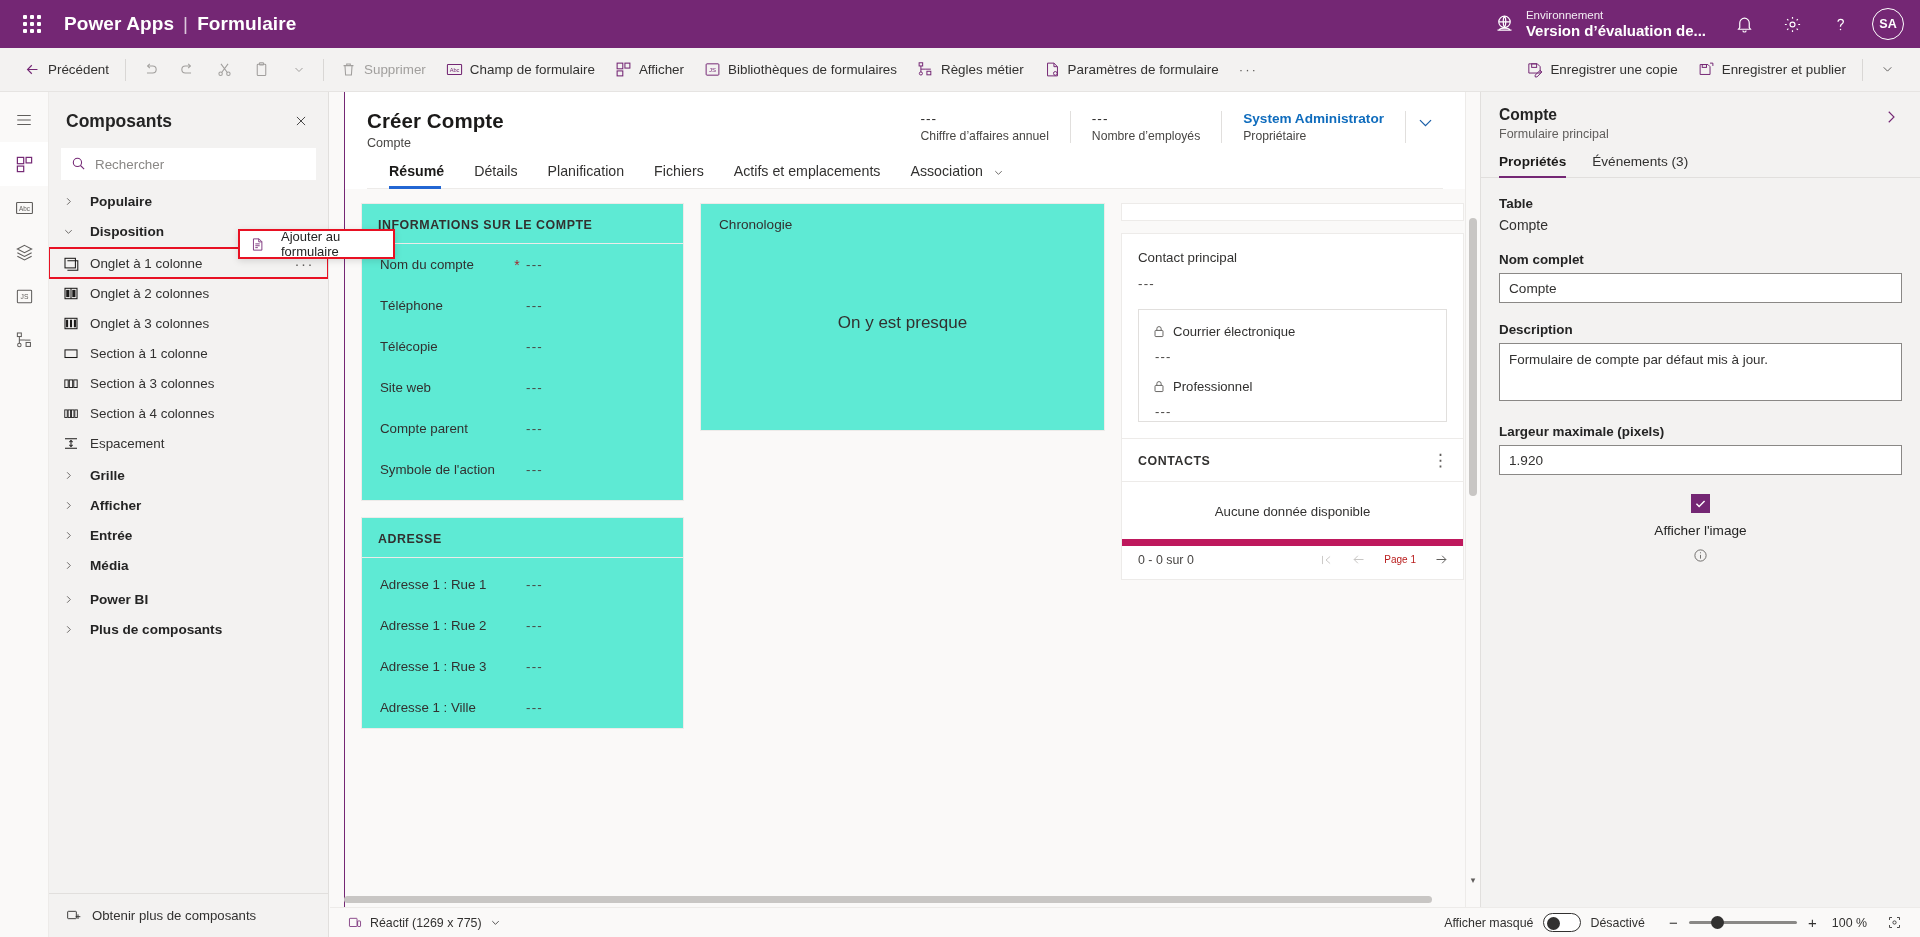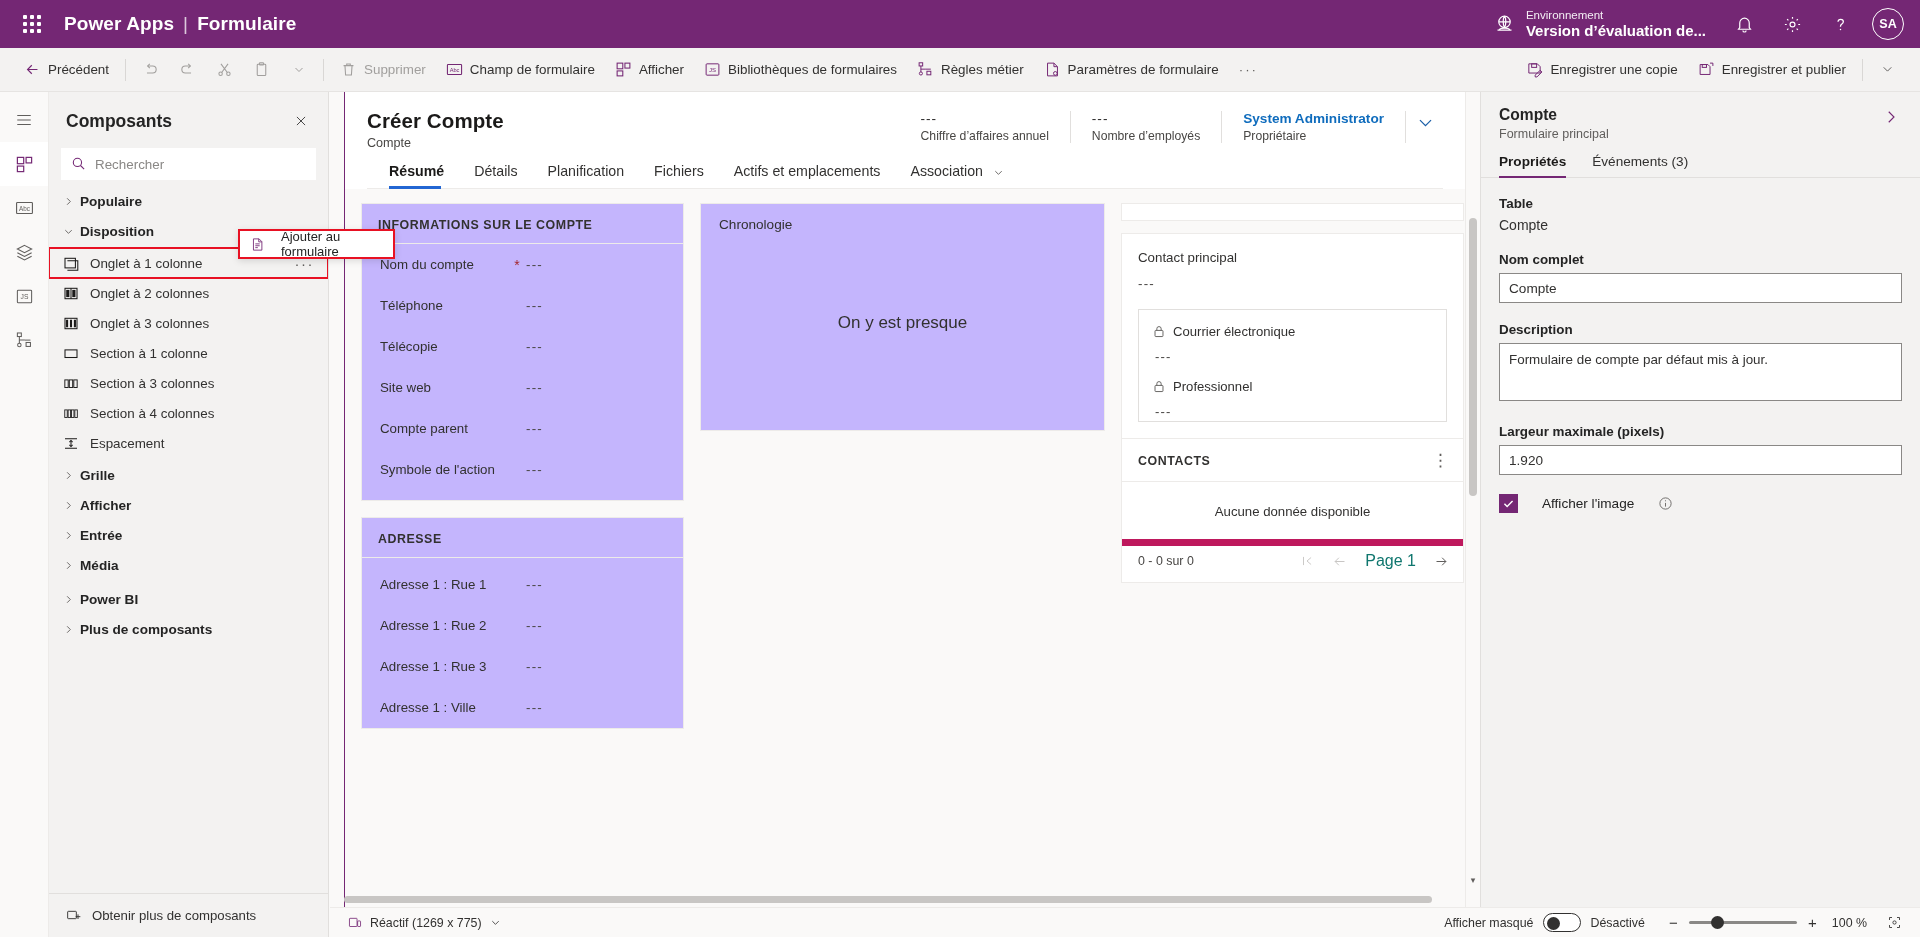--- a/index.html
+++ b/index.html
@@ -77,21 +77,21 @@
   #search-wrap { margin: 2px 12px 6px 12px; position: relative; }
   #search-input {
     width: 100%; height: 32px; border: 1px solid #ffffff; background: #ffffff;
     padding: 0 8px 0 33px; font-size: 13.4px; color: #323130;
     font-family: "Liberation Sans", sans-serif; outline: none;
   }
   #search-input::placeholder { color: #8a8886; }
   #search-icon { position: absolute; left: 10px; top: 8px; color: #742774; pointer-events: none; }
   #comp-list { flex: 1; overflow: hidden; padding-top: 2px; position: relative; }
   .group-row {
-    display: flex; align-items: center; gap: 6px; height: 26px; padding-left: 13px;
+    display: flex; align-items: center; gap: 16px; height: 26px; padding-left: 13px;
     font-size: 13.6px; font-weight: 700; color: #242424; cursor: pointer; margin-bottom: 0;
   }
   .chev { width: 12px; display: inline-flex; align-items: center; justify-content: center; color: #605e5c; }
   .comp-row {
     display: flex; align-items: center; gap: 11px; height: 30px; padding-left: 13px;
     font-size: 13.4px; color: #323130; cursor: pointer; position: relative;
   }
   .comp-ic { width: 17px; height: 17px; display: inline-flex; align-items: center; justify-content: center; }
   .comp-row.selected-outline {
     outline: 2px solid #e81123; outline-offset: -1px; background: #f3f2f1;
@@ -144,21 +144,21 @@
   .ftab.active::after {
     content: ""; position: absolute; left: 0; right: 12px; bottom: -1px; height: 3px; background: #2266d3;
   }
   .ftab .dd { margin-left: 6px; color: #605e5c; }
 
   #form-body {
     flex: 1; background: #faf9f8; position: relative; overflow: hidden;
     display: flex; gap: 16px; padding: 14px 16px 0 16px;
   }
   .card {
-    background: #c4b5fd; border: 1px solid #edebe9;
+    background: #5eead4; border: 1px solid #edebe9;
   }
   .card-title {
     font-size: 12.4px; font-weight: 600; color: #323130; letter-spacing: .55px;
     padding: 14px 16px 11px 16px; border-bottom: 1px solid #edebe9; text-transform: none;
   }
   #col-left { width: 323px; flex: none; display: flex; flex-direction: column; gap: 16px; }
   .field-row {
     display: flex; align-items: center; height: 41px; padding: 0 16px 0 18px; font-size: 13.3px; color: #323130;
   }
   .field-lbl { width: 128px; flex: none; }
@@ -180,21 +180,21 @@
   #contacts-card { background: #fff; border: 1px solid #edebe9; border-top: none; }
   #contacts-head { display: flex; align-items: center; padding: 15px 14px 13px 16px; border-bottom: 1px solid #edebe9; }
   #contacts-title { font-size: 12.4px; font-weight: 600; color: #323130; letter-spacing: .55px; }
   #contacts-more { margin-left: auto; color: #605e5c; cursor: pointer; line-height: .6; font-size: 17px; }
   #contacts-empty { text-align: center; font-size: 13.2px; color: #323130; padding: 22px 0 20px 0; }
   #contacts-pager {
     display: flex; align-items: center; font-size: 12.4px; color: #484644;
     padding: 6px 14px 12px 16px; border-top: 7px solid #be185d;
   }
   .pager-btns { margin-left: auto; display: flex; align-items: center; gap: 18px; color: #605e5c; }
-  .pager-btns .pg-lbl { color: #0f766e; font-size: 16px; }
+  .pager-btns .pg-lbl { color: #b91c1c; font-size: 10px; }
   .pager-btns .dim { color: #c8c6c4; }
 
   
   #canvas-vscroll {
     position: absolute; right: 1px; top: 126px; bottom: 18px; width: 12px; background: #faf9f8;
   }
   #canvas-vthumb { position: absolute; top: 0; left: 2px; width: 8px; height: 278px; background: #c8c6c4; border-radius: 4px; }
   .vs-arrow { position: absolute; left: 0; width: 12px; height: 14px; color: #605e5c; font-size: 9px; text-align: center; }
   #canvas-hscroll {
     position: absolute; left: 14px; right: 26px; bottom: 2px; height: 10px;
@@ -221,21 +221,21 @@
   .p-input {
     width: 100%; height: 30px; border: 1px solid #8a8886; background: #fff;
     font-size: 13.6px; color: #323130; padding: 0 9px; margin-bottom: 19px;
     font-family: "Liberation Sans", sans-serif; outline: none;
   }
   .p-textarea {
     width: 100%; height: 58px; border: 1px solid #8a8886; background: #fff;
     font-size: 13.4px; color: #323130; padding: 6px 9px; margin-bottom: 19px;
     font-family: "Liberation Sans", sans-serif; resize: none; outline: none; line-height: 1.42;
   }
-  .p-check-row { display: flex; align-items: center; gap: 24px; }
+  .p-check-row { display: flex; align-items: center; gap: 10px; flex-direction: column; }
   .p-check {
     width: 19px; height: 19px; background: #742774; display: flex; align-items: center; justify-content: center;
     cursor: pointer;
   }
   .p-check-lbl { font-size: 13.6px; color: #242424; }
   .info-ic { color: #605e5c; cursor: pointer; display: inline-flex; }
 
   
   #status-bar {
     position: absolute; left: 330px; right: 0; bottom: 0; height: 30px;

